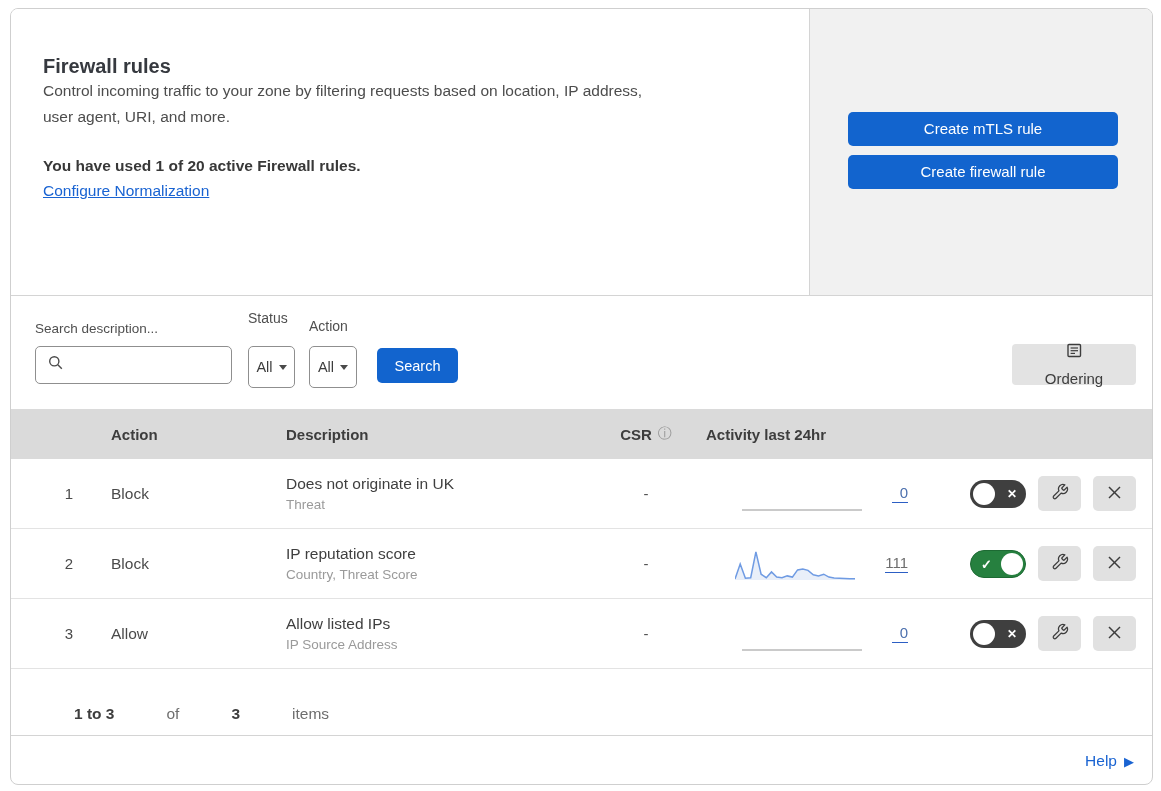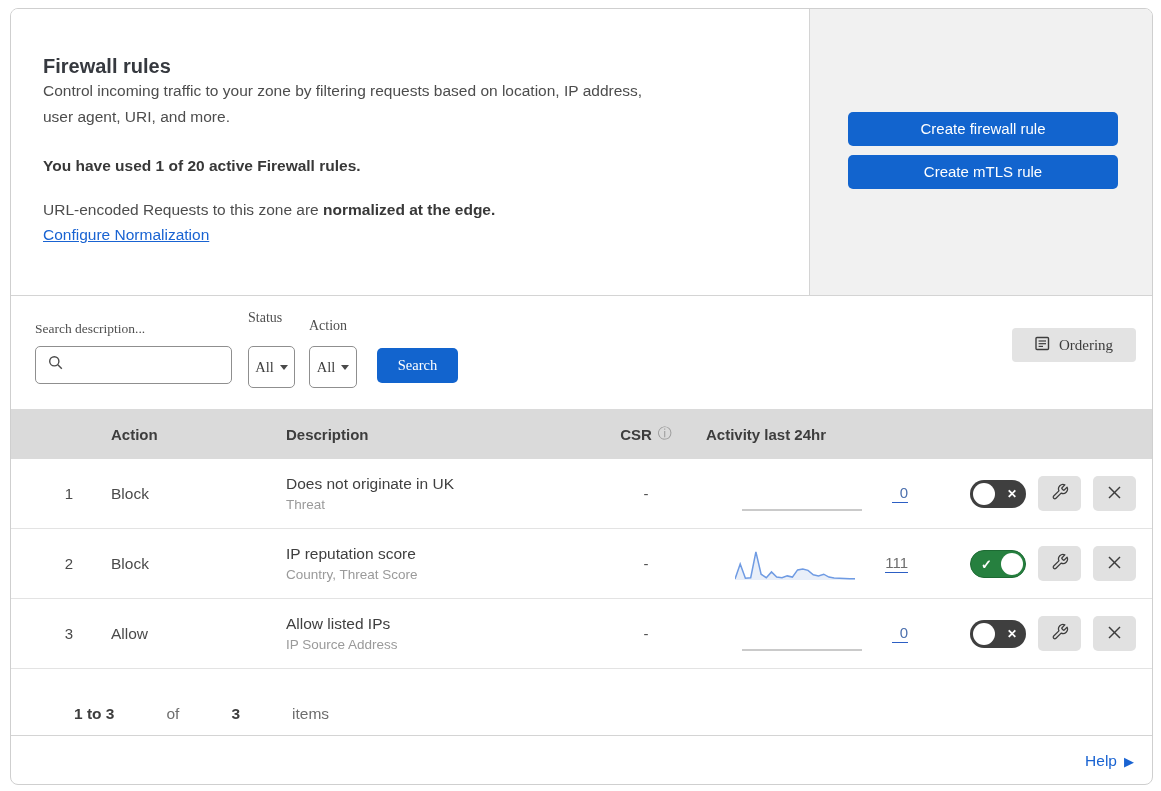--- a/index.html
+++ b/index.html
@@ -27,21 +27,21 @@
   .norm-link { display: inline-block; margin-top: 7px; font-size: 15.5px; color: #1963d2; text-decoration: underline; cursor: pointer; }
 
   .top-right { width: 342px; background: #f1f1f1; padding: 103px 0 0 38px; }
   .primary-btn {
     display: block; width: 270px; height: 34px; margin-bottom: 9px;
     background: #1264ce; color: #fff; border: none; border-radius: 5px;
     font-size: 15px; font-family: inherit; cursor: pointer; text-align: center; line-height: 34px;
   }
 
   
-  .filter-bar { position: relative; height: 113px; background: #fff; font-family: Liberation Serif, serif; }
+  .filter-bar { position: relative; height: 113px; background: #fff; }
   .filter-label { position: absolute; font-size: 13.5px; color: #4f4f4f; }
   .lbl-search { left: 24px; top: 25px; }
   .lbl-status { left: 237px; top: 14px; font-size: 14px; }
   .lbl-action { left: 298px; top: 22px; font-size: 14px; }
   .search-box {
     position: absolute; left: 24px; top: 50px; width: 197px; height: 38px;
     border: 1px solid #8f8f8f; border-radius: 5px; background: #fff;
     display: flex; align-items: center; padding-left: 12px; cursor: text;
   }
   .dropdown {
@@ -51,24 +51,24 @@
   }
   .dd-status { left: 237px; width: 47px; }
   .dd-action { left: 298px; width: 48px; }
   .caret { width: 0; height: 0; border-left: 4px solid transparent; border-right: 4px solid transparent; border-top: 5px solid #4a4a4a; }
   .search-btn {
     position: absolute; left: 366px; top: 52px; width: 81px; height: 35px;
     background: #1264ce; color: #fff; border: none; border-radius: 5px;
     font-size: 14.5px; font-family: inherit; cursor: pointer;
   }
   .ordering-btn {
-    position: absolute; right: 16px; top: 32px; width: 124px; height: 34px;
+    position: absolute; right: 16px; top: 48px; width: 124px; height: 41px;
     background: #e3e3e3; border: none; border-radius: 4px;
     display: flex; align-items: center; justify-content: center; gap: 9px;
-    font-size: 15px; color: #3d3d3d; font-family: inherit; cursor: pointer;
+    font-size: 15px; color: #3d3d3d; font-family: inherit; cursor: pointer; flex-direction: column;
   }
 
   
   .grid-row { display: grid; grid-template-columns: 100px 175px 310px 100px 230px 1fr; align-items: center; }
   .thead { height: 50px; background: #dadada; font-size: 15px; font-weight: bold; color: #3d3d3d; }
   .th-csr { text-align: center; display: flex; align-items: center; justify-content: center; gap: 6px; }
   .info-icon { font-size: 14px; color: #949494; font-weight: normal; cursor: pointer; }
   .th-activity { padding-left: 10px; }
   .trow { height: 70px; border-bottom: 1px solid #e3e3e3; background: #fff; }
   .cell-num { text-align: center; padding-left: 16px; font-size: 15px; color: #4a4a4a; }
@@ -111,26 +111,25 @@
 <div class="container">
 
   <div class="top-section">
     <div class="top-left">
       <div class="page-title">Firewall rules</div>
       <div class="desc">
         <span>Control incoming traffic to your zone by filtering requests based on location, IP address,</span><br>
         <span>user agent, URI, and more.</span>
       </div>
       <div class="usage">You have used 1 of 20 active Firewall rules.</div>
-      <div class="norm"><span>URL-encoded Requests to this zone are </span><b>normalized at the edge.</b></div>
       <a class="norm-link">Configure Normalization</a>
     </div>
     <div class="top-right">
+      <button class="primary-btn">Create mTLS rule</button>
       <button class="primary-btn">Create firewall rule</button>
-      <button class="primary-btn">Create mTLS rule</button>
     </div>
   </div>
 
   <div class="filter-bar">
     <div class="filter-label lbl-search">Search description...</div>
     <div class="filter-label lbl-status">Status</div>
     <div class="filter-label lbl-action">Action</div>
 
     <div class="search-box">
       <span>

